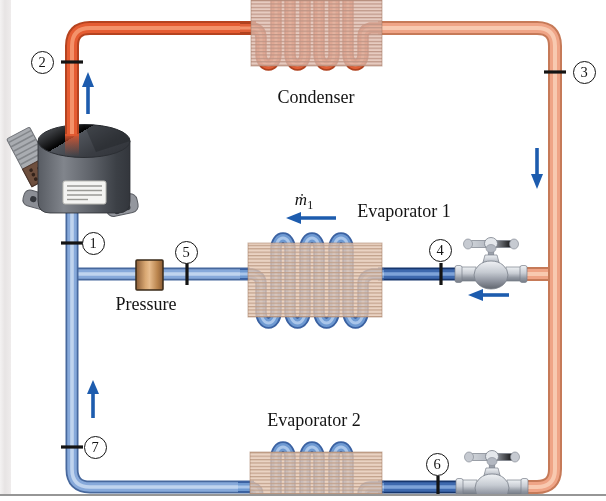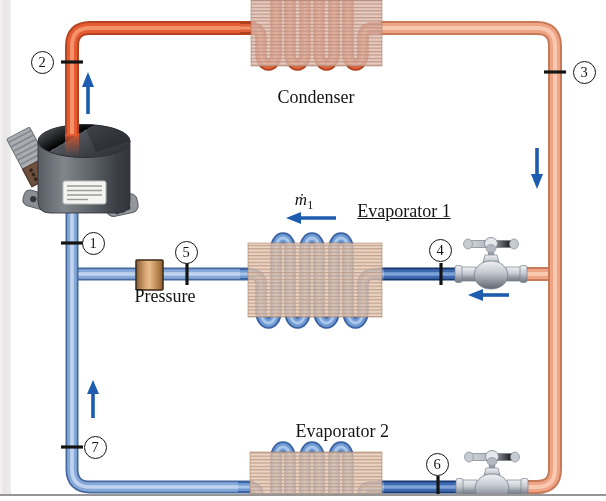--- a/index.html
+++ b/index.html
@@ -263,23 +263,23 @@
     <g>
       <line class="arrow-line" x1="509" y1="295" x2="481" y2="295"></line>
       <polygon class="arrow-head" points="468,295 483,289 483,301"></polygon>
     </g>
   </svg>
 
   <div class="bottom-line"></div>
   <div class="bottom-mask"></div>
 
   <div class="lbl" style="left:241px;top:87px;width:150px;text-align:center;">Condenser</div>
-  <div class="lbl" style="left:329px;top:201px;width:150px;text-decoration:underline;">Evaporator 1</div>
-  <div class="lbl" style="left:239px;top:421px;width:150px;text-align:right;">Evaporator 2</div>
-  <div class="lbl prv-lbl" style="left:71px;top:285px;width:150px;padding-left:19px;">
+  <div class="lbl" style="left:329px;top:201px;width:150px;">Evaporator 1</div>
+  <div class="lbl" style="left:239px;top:410px;width:150px;">Evaporator 2</div>
+  <div class="lbl prv-lbl" style="left:71px;top:293px;width:150px;">
     <div>Pressure</div>
   </div>
   <div class="lbl m1" style="left:282px;top:190px;width:44px;">
     <span>ṁ</span><sub>1</sub>
   </div>
 
   <div class="node" style="left:81.5px;top:231.5px;">1</div>
   <div class="node" style="left:30.5px;top:50.5px;">2</div>
   <div class="node" style="left:572.5px;top:60.5px;">3</div>
   <div class="node" style="left:428.5px;top:238.5px;">4</div>

